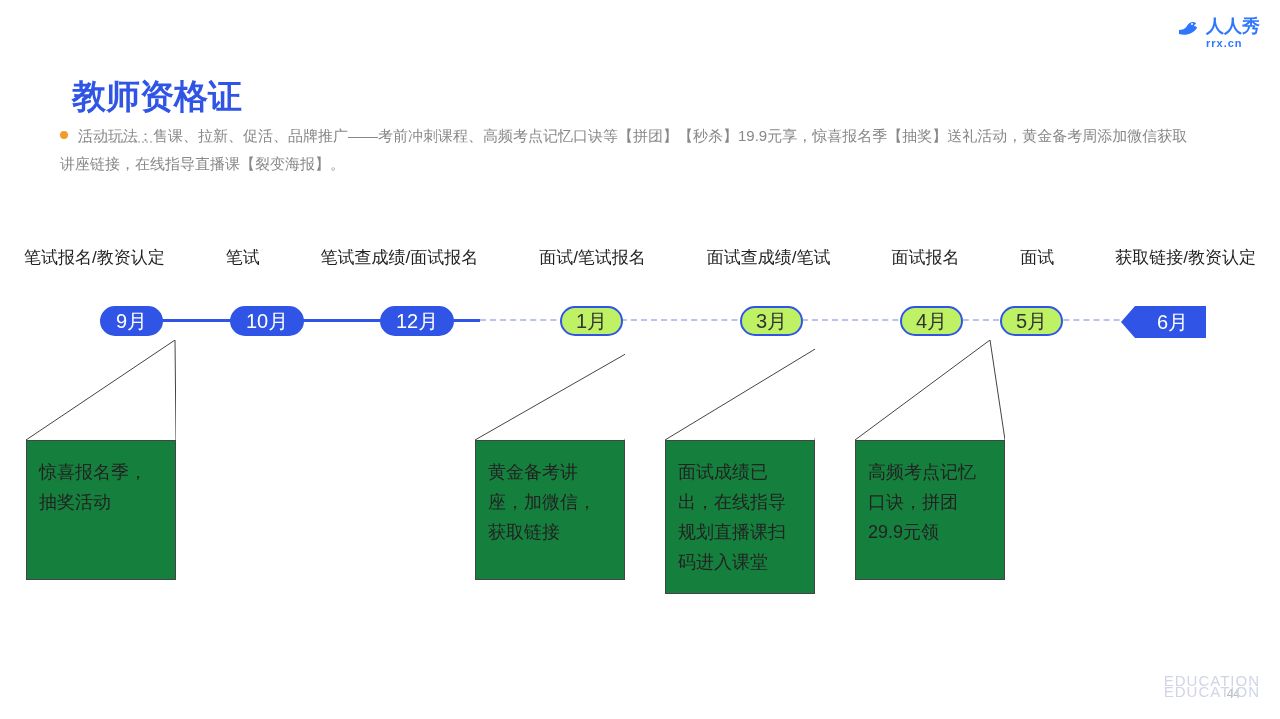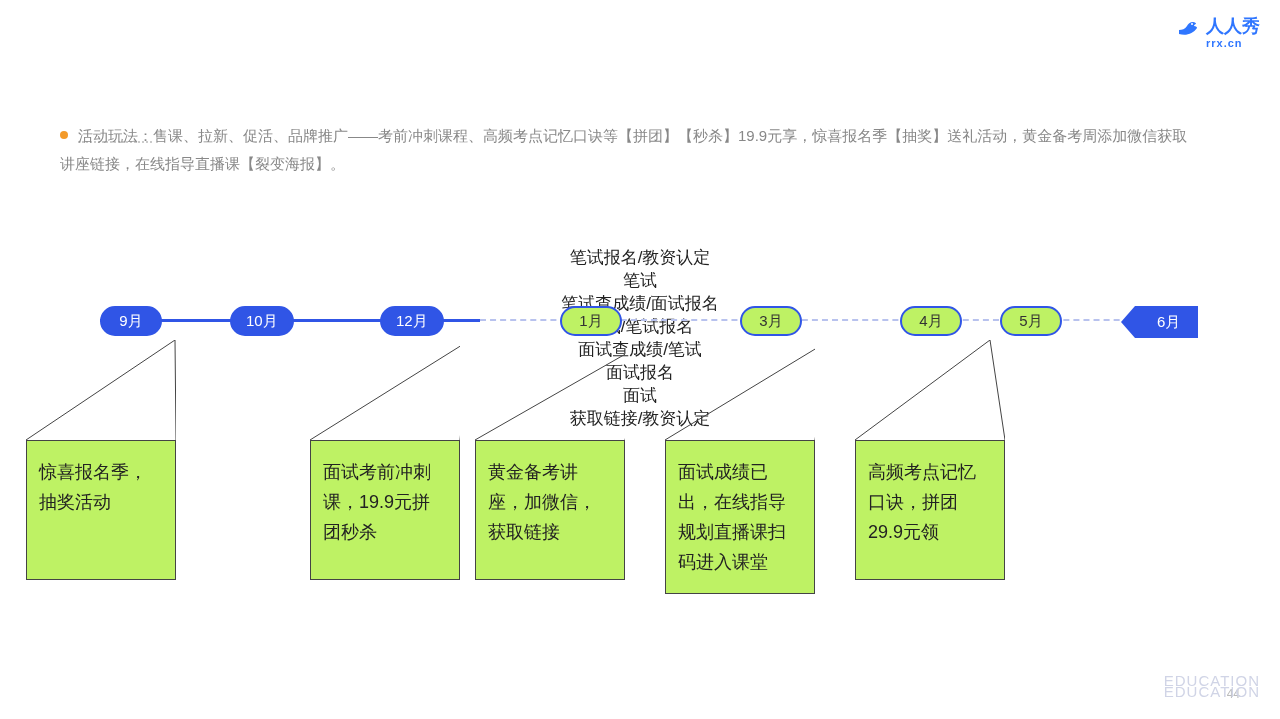--- a/index.html
+++ b/index.html
@@ -5,36 +5,36 @@
   * { box-sizing: border-box; margin: 0; padding: 0; }
   html, body { width: 1280px; height: 719px; font-family: "Microsoft YaHei", "PingFang SC", sans-serif; background: #fff; color: #333; overflow: hidden; }
   .slide { position: relative; width: 1280px; height: 719px; }
 
   .title { position: absolute; left: 72px; top: 74px; font-size: 34px; font-weight: 700; color: #3055e6; }
 
   .subline { position: absolute; left: 60px; top: 122px; right: 80px; font-size: 15px; line-height: 28px; color: #888; }
   .subline .bullet { display: inline-block; width: 8px; height: 8px; border-radius: 50%; background: #f39a2a; margin-right: 10px; vertical-align: 2px; }
   .subline .lead { color: #888; text-decoration: underline dotted #bbb; }
 
-  .phase-row { position: absolute; left: 24px; right: 24px; top: 246px; display: flex; justify-content: space-between; font-size: 17px; color: #222; flex-direction: column; }
+  .phase-row { position: absolute; left: 24px; right: 24px; top: 246px; display: flex; justify-content: space-between; font-size: 17px; color: #222; }
   .phase { text-align: center; white-space: nowrap; }
 
   .timeline { position: absolute; left: 60px; right: 60px; top: 300px; height: 40px; }
   .line-solid { position: absolute; top: 19px; left: 40px; width: 380px; height: 3px; background: #3055e6; }
   .line-dash  { position: absolute; top: 19px; left: 420px; right: 40px; border-top: 2px dashed #b8c2ee; }
 
   .node { position: absolute; top: 6px; }
-  .node .bubble { min-width: 62px; height: 30px; border-radius: 15px; border: 2px solid #3055e6; background: #3055e6; color: #fff; font-size: 15px; display: flex; align-items: center; justify-content: center; padding: 0 14px; position: relative; }
+  .node .bubble { min-width: 62px; height: 30px; border-radius: 15px; border: 2px solid #3055e6; background: #3055e6; color: #fff; font-size: 20px; display: flex; align-items: center; justify-content: center; padding: 0 14px; position: relative; }
   .node.empty .bubble { background: #bef264; color: #333; }
   .node.flag .bubble { border-radius: 0; background: #3055e6; color: #fff; padding: 0 18px 0 22px; border: none; height: 32px; }
   .node.flag .bubble::before { content: ""; position: absolute; left: -14px; top: 0; border-top: 16px solid transparent; border-bottom: 16px solid transparent; border-right: 14px solid #3055e6; }
 
   .callouts { position: absolute; left: 0; right: 0; top: 340px; height: 340px; }
   .callout { position: absolute; width: 150px; }
-  .callout .box { border: 1px solid #444; background: #bef264; padding: 16px 12px; font-size: 18px; line-height: 30px; color: #222; min-height: 140px; }
+  .callout .box { border: 1px solid #444; background: #15803d; padding: 16px 12px; font-size: 18px; line-height: 30px; color: #222; min-height: 140px; }
   .callout svg { position: absolute; top: -100px; left: 0; width: 150px; height: 100px; pointer-events: none; }
   .callout svg line { stroke: #444; stroke-width: 1; }
 
   .logo { position: absolute; right: 20px; top: 14px; display: flex; align-items: center; gap: 6px; color: #2f76ff; font-size: 18px; font-weight: 600; }
   .logo .bird { color: #2f76ff; }
   .logo .sub { font-size: 11px; color: #2f76ff; display: block; line-height: 10px; letter-spacing: 1px; }
 
   .pagenum { position: absolute; right: 40px; bottom: 18px; font-size: 12px; color: #bbb; }
   .wm { position: absolute; right: 20px; bottom: 22px; font-size: 15px; color: #d0d4e6; letter-spacing: 1px; line-height: 11px; text-align: left; }
 </style>
@@ -49,20 +49,21 @@
           <path fill="#2f76ff" d="M3 13c3 0 6-1 8-4 1-2 3-4 6-4 2 0 3 1 3 2-1 0-2 1-2 2 2 0 3 1 3 2-4 6-11 8-18 6z"></path>
           <circle cx="16" cy="7" r="1" fill="#fff"></circle>
         </svg>
     </span>
     <span>
       <span>人人秀</span>
       <span class="sub">rrx.cn</span>
     </span>
   </div>
 
+  <div class="title">教师资格证</div>
 
   <div class="subline">
     <span class="bullet"></span><span class="lead">活动玩法：</span><span>售课、拉新、促活、品牌推广——考前冲刺课程、高频考点记忆口诀等【拼团】【秒杀】19.9元享，惊喜报名季【抽奖】送礼活动，黄金备考周添加微信获取讲座链接，在线指导直播课【裂变海报】。</span>
   </div>
 
   <div class="phase-row">
     <div class="phase">笔试报名/教资认定</div>
     <div class="phase">笔试</div>
     <div class="phase">笔试查成绩/面试报名</div>
     <div class="phase">面试/笔试报名</div>
@@ -104,27 +105,20 @@
   </div>
 
   <div class="callouts" id="callouts">
       <div class="callout" style="left: 26px; top: 100px;">
         <svg>
           <line x1="149" y1="0" x2="0" y2="100"></line>
           <line x1="149" y1="0" x2="150" y2="100"></line>
         </svg>
         <div class="box">惊喜报名季，抽奖活动</div>
       </div>
-      <div class="callout" style="left: 310px; top: 100px;">
-        <svg>
-          <line x1="160" y1="0" x2="0" y2="100"></line>
-          <line x1="160" y1="0" x2="150" y2="100"></line>
-        </svg>
-        <div class="box">面试考前冲刺课，19.9元拼团秒杀</div>
-      </div>
       <div class="callout" style="left: 475px; top: 100px;">
         <svg>
           <line x1="175" y1="0" x2="0" y2="100"></line>
           <line x1="175" y1="0" x2="150" y2="100"></line>
         </svg>
         <div class="box">黄金备考讲座，加微信，获取链接</div>
       </div>
       <div class="callout" style="left: 665px; top: 100px;">
         <svg>
           <line x1="165" y1="0" x2="0" y2="100"></line>

